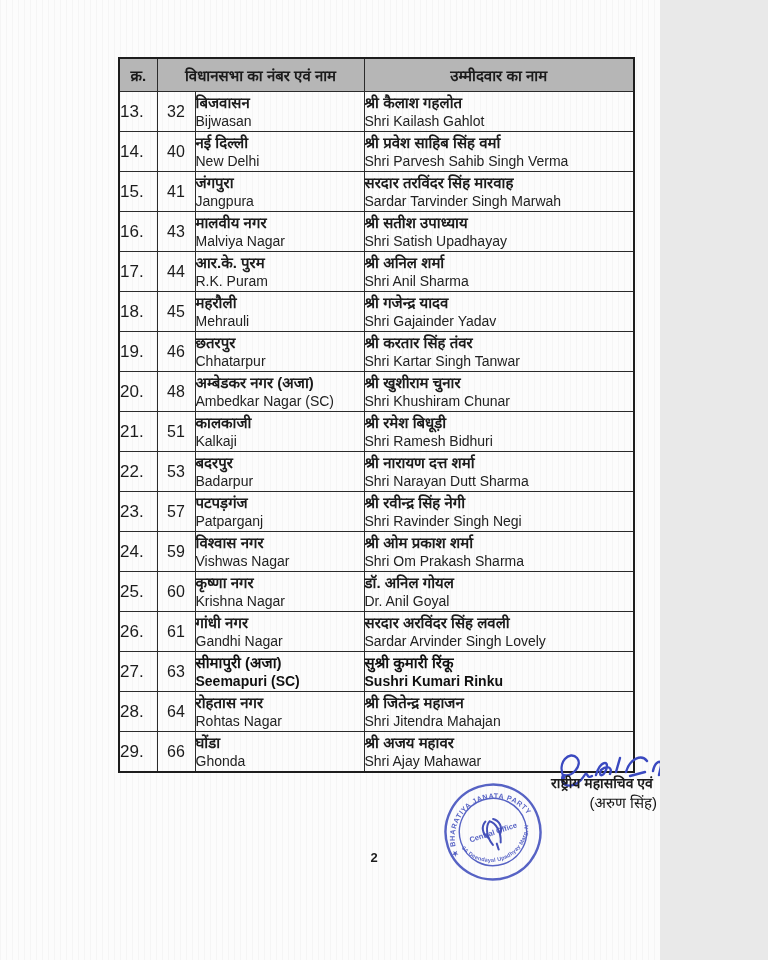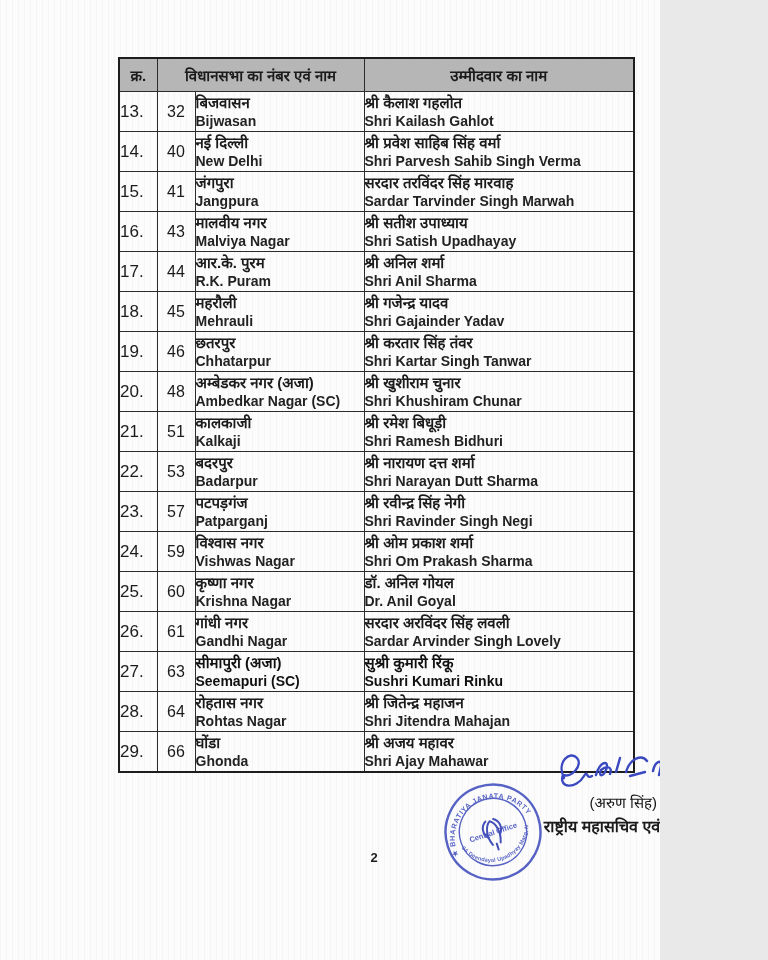--- a/index.html
+++ b/index.html
@@ -33,35 +33,35 @@
     font-size:15px;
     text-align:center;
     border-bottom:2px solid #1d1d1d;
   }
   tbody td{height:39px;}
   td.c-ser{text-align:left;font-size:17px;}
   td.c-num{text-align:center;font-size:16px;}
   td.c-name{padding-left:7px;}
   td.c-cand{padding-left:9px;}
   .hi{font-size:15px;line-height:18px;font-weight:700;white-space:nowrap;}
-  .en{font-size:14px;line-height:18px;font-weight:700;color:#222;white-space:nowrap;}
+  .en{font-size:14px;line-height:18px;font-weight:400;color:#222;white-space:nowrap;}
   tr.bold-row .hi, tr.bold-row .en{font-weight:700;color:#101010;}
   
   .page-number{
     position:absolute;left:362px;top:850px;width:24px;
     font-size:13px;font-weight:700;color:#1d1d1d;text-align:center;
   }
   .sig-svg{position:absolute;left:550px;top:748px;}
   .sig-name{
     position:absolute;left:531px;top:792px;width:126px;
     text-align:right;font-size:15px;font-weight:400;color:#161616;white-space:nowrap;
   }
   .sig-title{
-    position:absolute;left:522px;top:814px;width:160px;
-    text-align:center;font-size:16px;font-weight:600;color:#1b1b1b;
+    position:absolute;left:522px;top:770px;width:160px;
+    text-align:center;font-size:14px;font-weight:600;color:#1b1b1b;
   }
   .sig-title .line{line-height:26px;white-space:nowrap;}
   .stamp-svg{
     position:absolute;left:442px;top:781px;width:102px;height:102px;
     transform:rotate(-18deg);
     opacity:0.92;
   }
 </style>
 </head>
 <body>

